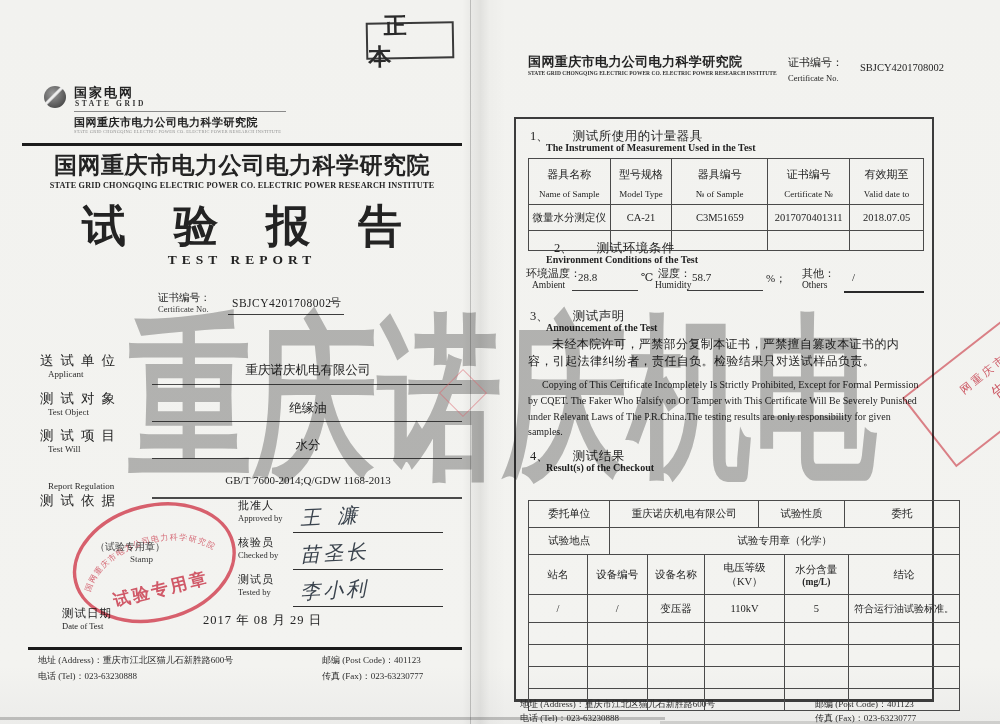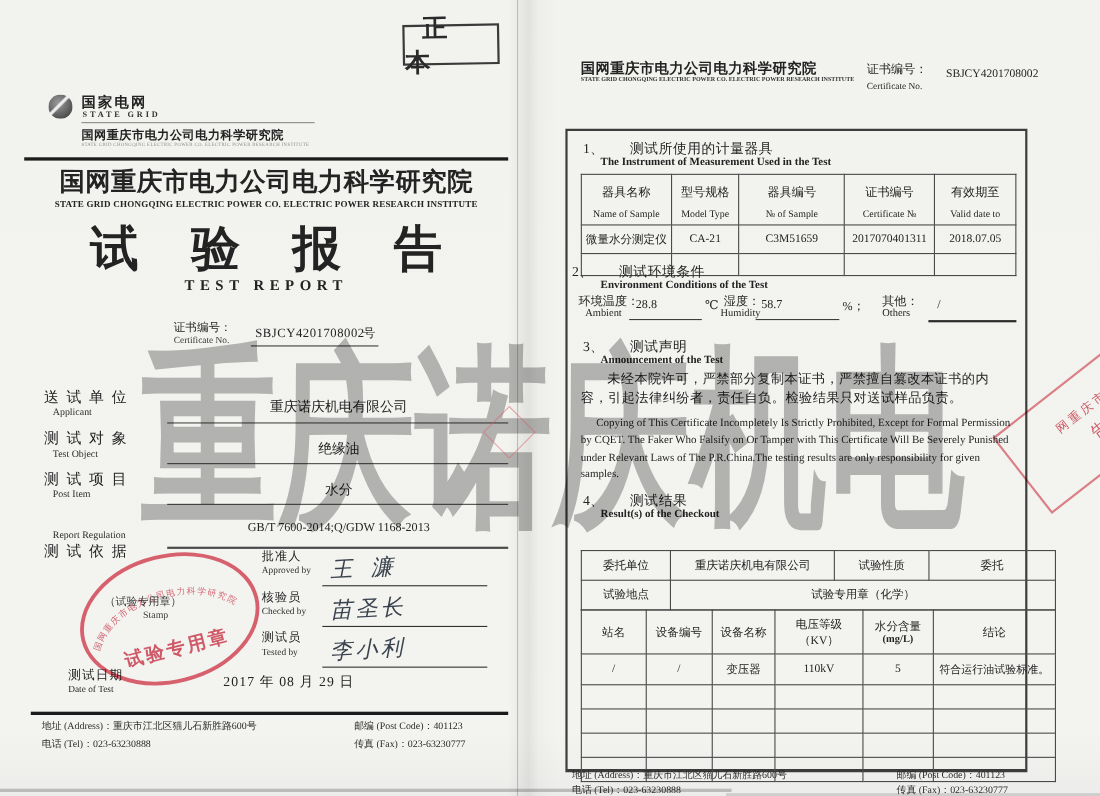--- a/index.html
+++ b/index.html
@@ -146,21 +146,21 @@
     <div class="abs f-label-en" style="top:369px">Applicant</div>
     <div class="abs f-value" style="top:362px">重庆诺庆机电有限公司</div>
     <div class="abs f-line" style="top:384px"></div>
 
     <div class="abs f-label" style="top:390px">测试对象</div>
     <div class="abs f-label-en" style="top:407px">Test Object</div>
     <div class="abs f-value" style="top:400px">绝缘油</div>
     <div class="abs f-line" style="top:421px"></div>
 
     <div class="abs f-label" style="top:427px">测试项目</div>
-    <div class="abs f-label-en" style="top:444px">Post Item</div>
+    <div class="abs f-label-en" style="top:444px">Test Will</div>
     <div class="abs f-value" style="top:437px">水分</div>
     <div class="abs f-line" style="top:458px"></div>
 
     <div class="abs f-label" style="top:492px">测试依据</div>
     <div class="abs f-label-en" style="top:481px;letter-spacing:0">Report Regulation</div>
     <div class="abs f-value" style="top:474px;font-size:11px">GB/T 7600-2014;Q/GDW 1168-2013</div>
     <div class="abs f-line" style="top:497px;height:1.5px"></div>
 
     <div class="abs ph-cn">（试验专用章）</div>
     <div class="abs ph-en">Stamp</div>
@@ -265,21 +265,21 @@
       <tr class="er">
             <td></td>
             <td></td>
             <td></td>
             <td></td>
             <td></td>
           </tr>
     </tbody>
       </table>
 
-    <div class="abs" style="left:520px;top:238px">
+    <div class="abs" style="left:554px;top:238px">
       <span class="sec-no">2、</span><span class="sec-cn">测试环境条件</span>
     </div>
     <div class="abs sec-en" style="left:546px;top:254px">Environment Conditions of the Test</div>
 
     <div class="abs env-cn" style="left:526px;top:266px">环境温度：</div>
     <div class="abs env-en" style="left:532px;top:280px">Ambient</div>
     <div class="abs env-val" style="left:578px;top:271px;width:55px">28.8</div>
     <div class="abs env-line" style="left:572px;top:290px;width:66px"></div>
     <div class="abs env-cn" style="left:641px;top:271px">℃</div>
 

